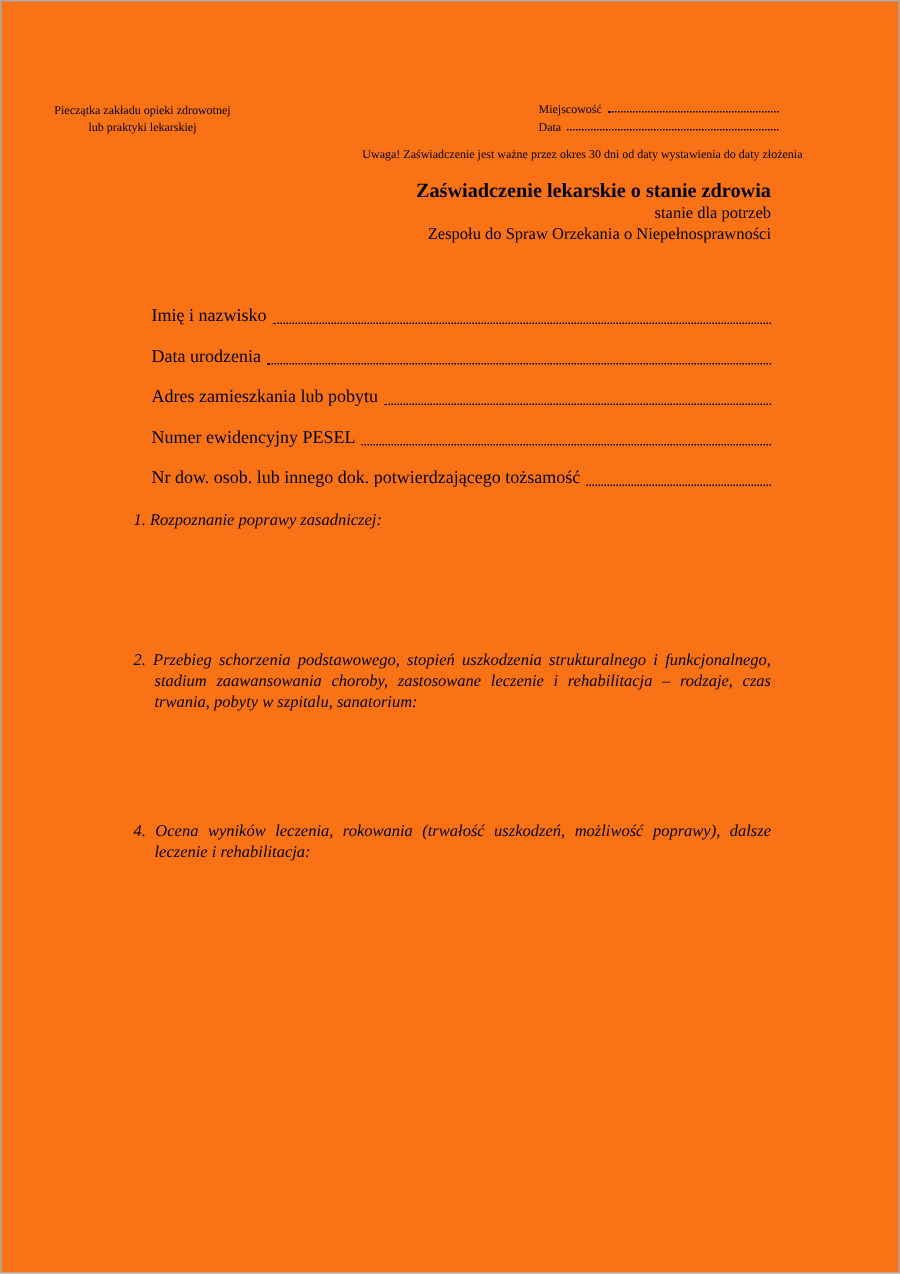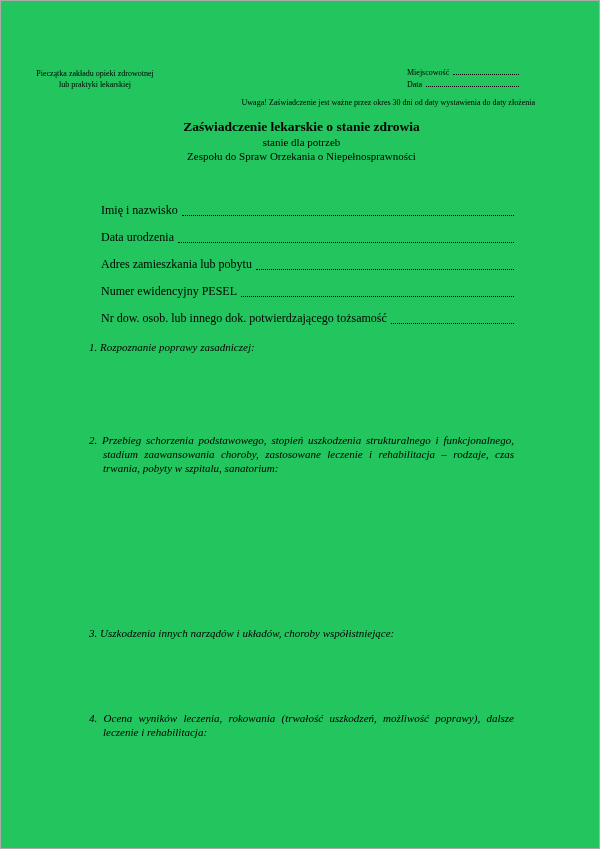--- a/index.html
+++ b/index.html
@@ -3,58 +3,58 @@
 <meta charset="utf-8">
 <style>
   * { margin: 0; padding: 0; box-sizing: border-box; }
   html, body { background: #ffffff; }
   body { font-family: "Liberation Serif", "DejaVu Serif", serif; color: #000; }
 
   .page {
     position: relative;
     width: 600px;
     height: 849px;
-    background: #22c55e;
+    background: #f97316;
     border: 1px solid #aaa;
     overflow: hidden;
   }
 
   
   .stamp-note {
     position: absolute;
     top: 68px; left: 26px;
     width: 136px;
     text-align: center;
     font-size: 8px;
     line-height: 1.35;
   }
   .place-date {
     position: absolute;
     top: 64px; left: 358px; right: 80px;
     font-size: 8px;
   }
-  .pd-row { display: flex; align-items: flex-end; height: 12px; margin-left: 48px; }
+  .pd-row { display: flex; align-items: flex-end; height: 12px; }
   .pd-row .pd-label { white-space: nowrap; }
   .dots {
     flex: 1;
     border-bottom: 1px dotted #000;
     margin: 0 0 2px 4px;
     min-width: 10px;
   }
   .notice {
     position: absolute;
     top: 97px; right: 64px;
     font-size: 8px;
     white-space: nowrap;
   }
 
   
   .content { padding: 118px 85px 0 88px; }
 
-  .title-block { text-align: center; }
+  .title-block { text-align: right; }
   .doc-title { font-size: 13.5px; font-weight: bold; line-height: 1.25; }
   .doc-sub { font-size: 11px; line-height: 1.25; }
 
   .fields { margin: 40px 0 0 12px; font-size: 12px; }
   .field-row { display: flex; align-items: flex-end; height: 15px; margin-bottom: 12px; margin-top: 12px; }
   .field-row .f-label { white-space: nowrap; }
 
   .sections { font-size: 11px; font-style: italic; }
   .section {
     padding-left: 14px;
@@ -123,24 +123,20 @@
 
     <div class="sections">
       <p class="section sec-1">
         <span>1.</span>
         <span>Rozpoznanie poprawy zasadniczej:</span>
       </p>
       <p class="section sec-2">
         <span>2.</span>
         <span>Przebieg schorzenia podstawowego, stopień uszkodzenia strukturalnego   i funkcjonalnego, stadium zaawansowania choroby, zastosowane leczenie i rehabilitacja – rodzaje, czas trwania, pobyty w szpitalu, sanatorium:</span>
       </p>
-      <p class="section sec-3">
-        <span>3.</span>
-        <span>Uszkodzenia innych narządów i układów, choroby współistniejące:</span>
-      </p>
       <p class="section sec-4">
         <span>4.</span>
         <span>Ocena wyników leczenia, rokowania (trwałość uszkodzeń, możliwość poprawy), dalsze leczenie i rehabilitacja:</span>
       </p>
     </div>
 
   </div>
 </div>
 
 </body></html>

